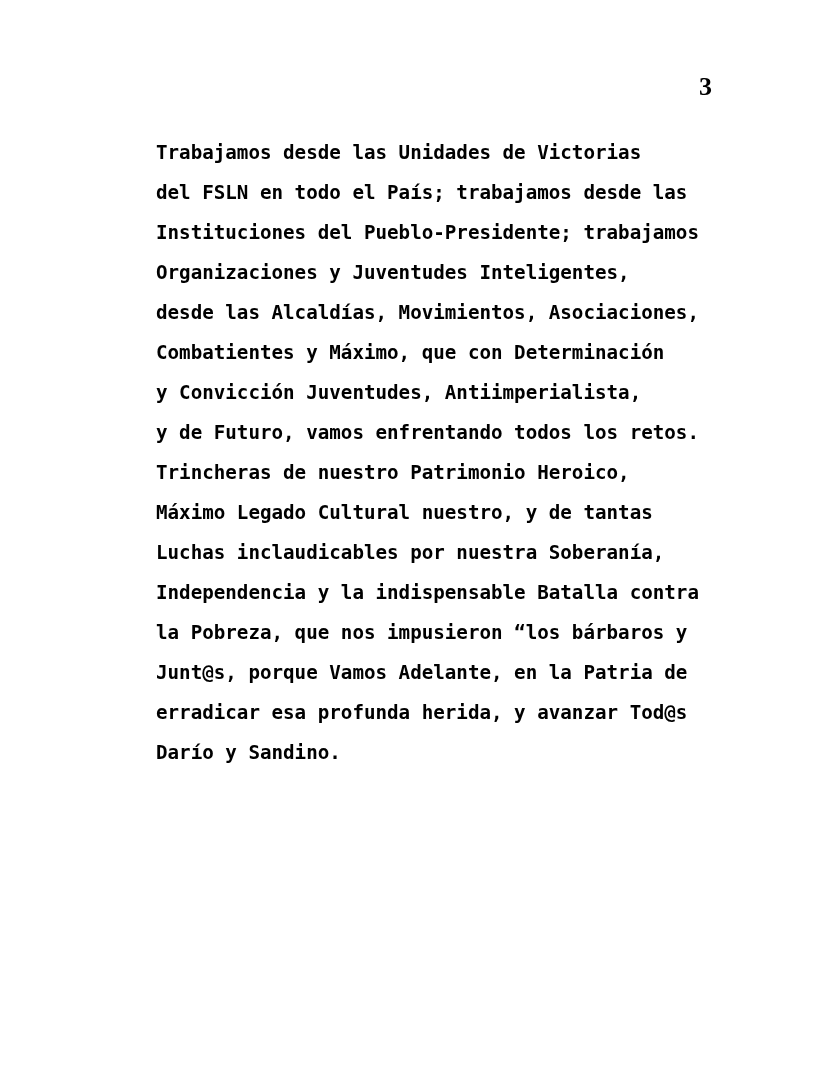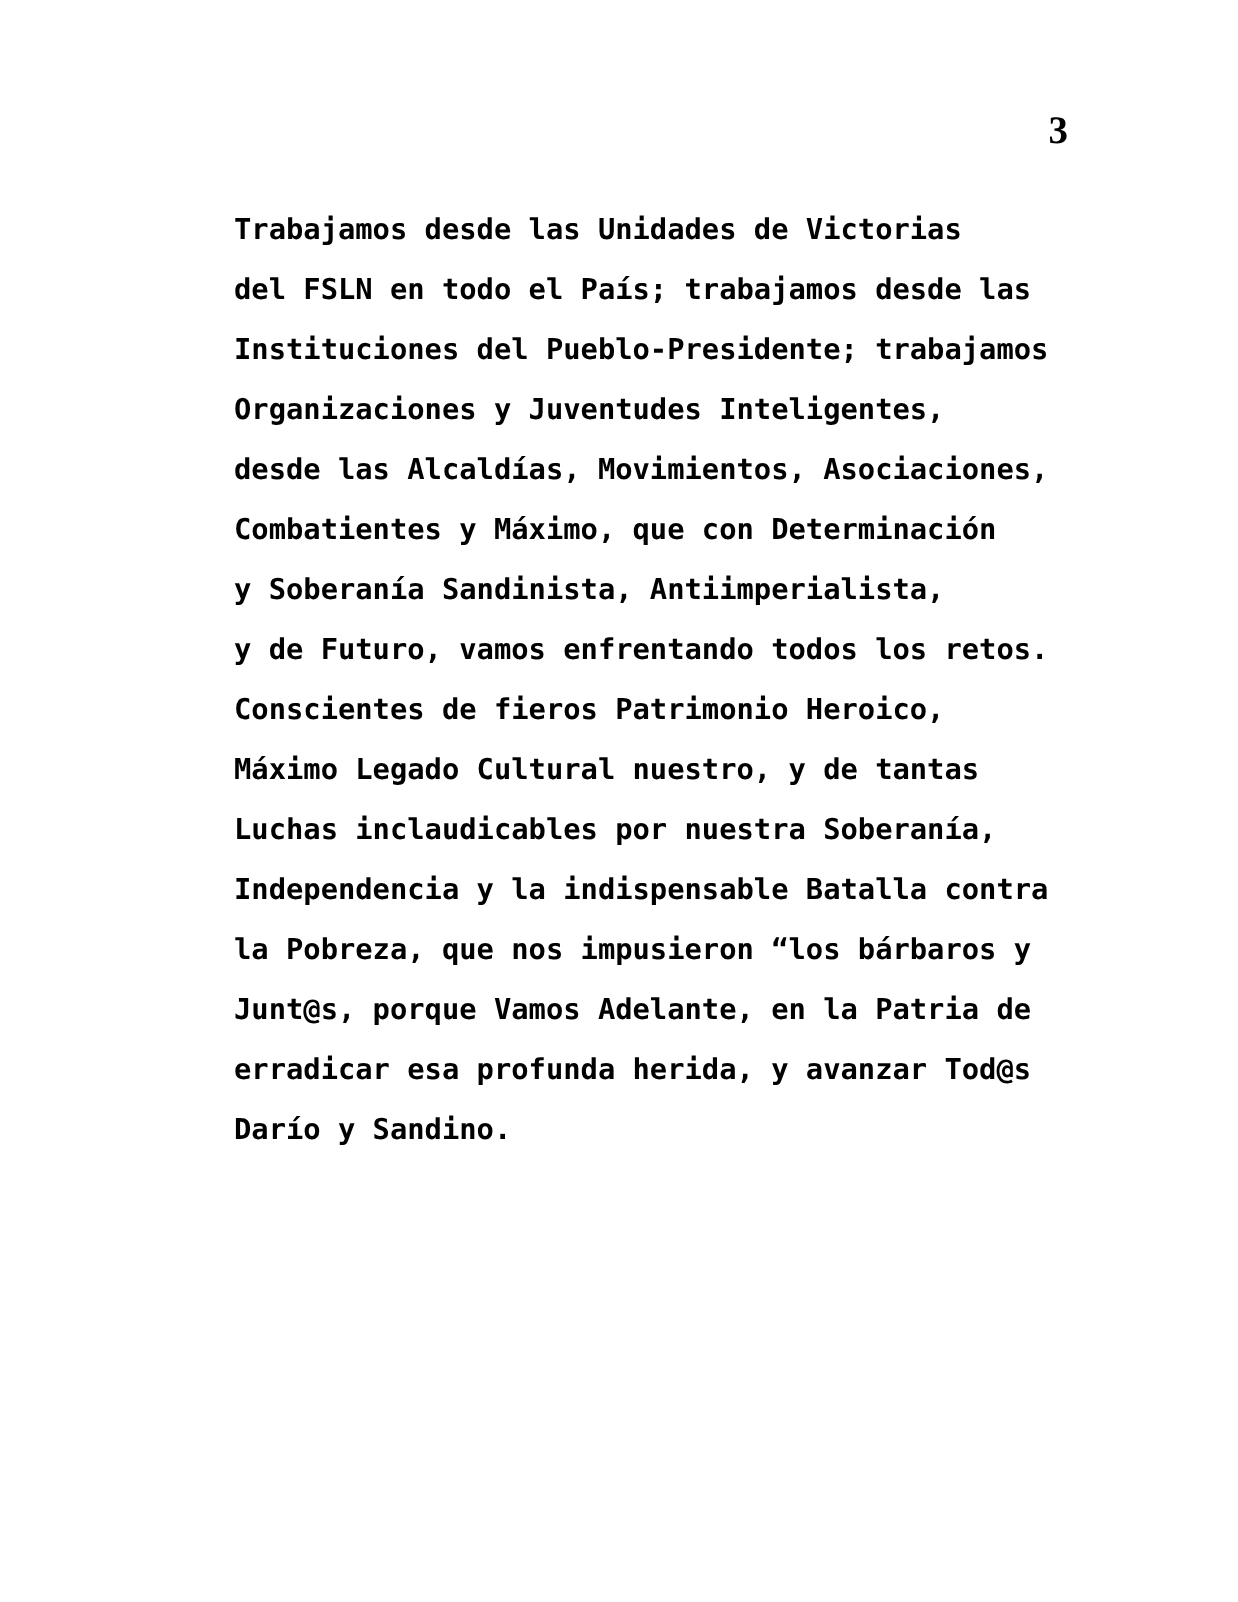--- a/index.html
+++ b/index.html
@@ -78,23 +78,23 @@
   <div class="page-number">3</div>
 
   <div class="body-block">
     <div class="para" id="p1">
         <span class="line">Trabajamos desde las Unidades de Victorias</span>
         <span class="line">del FSLN en todo el País; trabajamos desde las</span>
         <span class="line">Instituciones del Pueblo-Presidente; trabajamos</span>
         <span class="line">Organizaciones y Juventudes Inteligentes,</span>
         <span class="line">desde las Alcaldías, Movimientos, Asociaciones,</span>
         <span class="line">Combatientes y Máximo, que con Determinación</span>
-        <span class="line">y Soberanía Sandinista, Antiimperialista,</span>
+        <span class="line">y Convicción Juventudes, Antiimperialista,</span>
         <span class="line flush">y de Futuro, vamos enfrentando todos los retos.</span>
-        <span class="line">Conscientes de fieros Patrimonio Heroico,</span>
+        <span class="line">Trincheras de nuestro Patrimonio Heroico,</span>
         <span class="line">Máximo Legado Cultural nuestro, y de tantas</span>
         <span class="line">Luchas inclaudicables por nuestra Soberanía,</span>
         <span class="line">Independencia y la indispensable Batalla contra</span>
         <span class="line">la Pobreza, que nos impusieron “los bárbaros y</span>
         <span class="line">Junt@s, porque Vamos Adelante, en la Patria de</span>
         <span class="line">erradicar esa profunda herida, y avanzar Tod@s</span>
         <span class="line flush">Darío y Sandino.</span>
       </div>
     <span class="para-gap"></span>
   </div>

